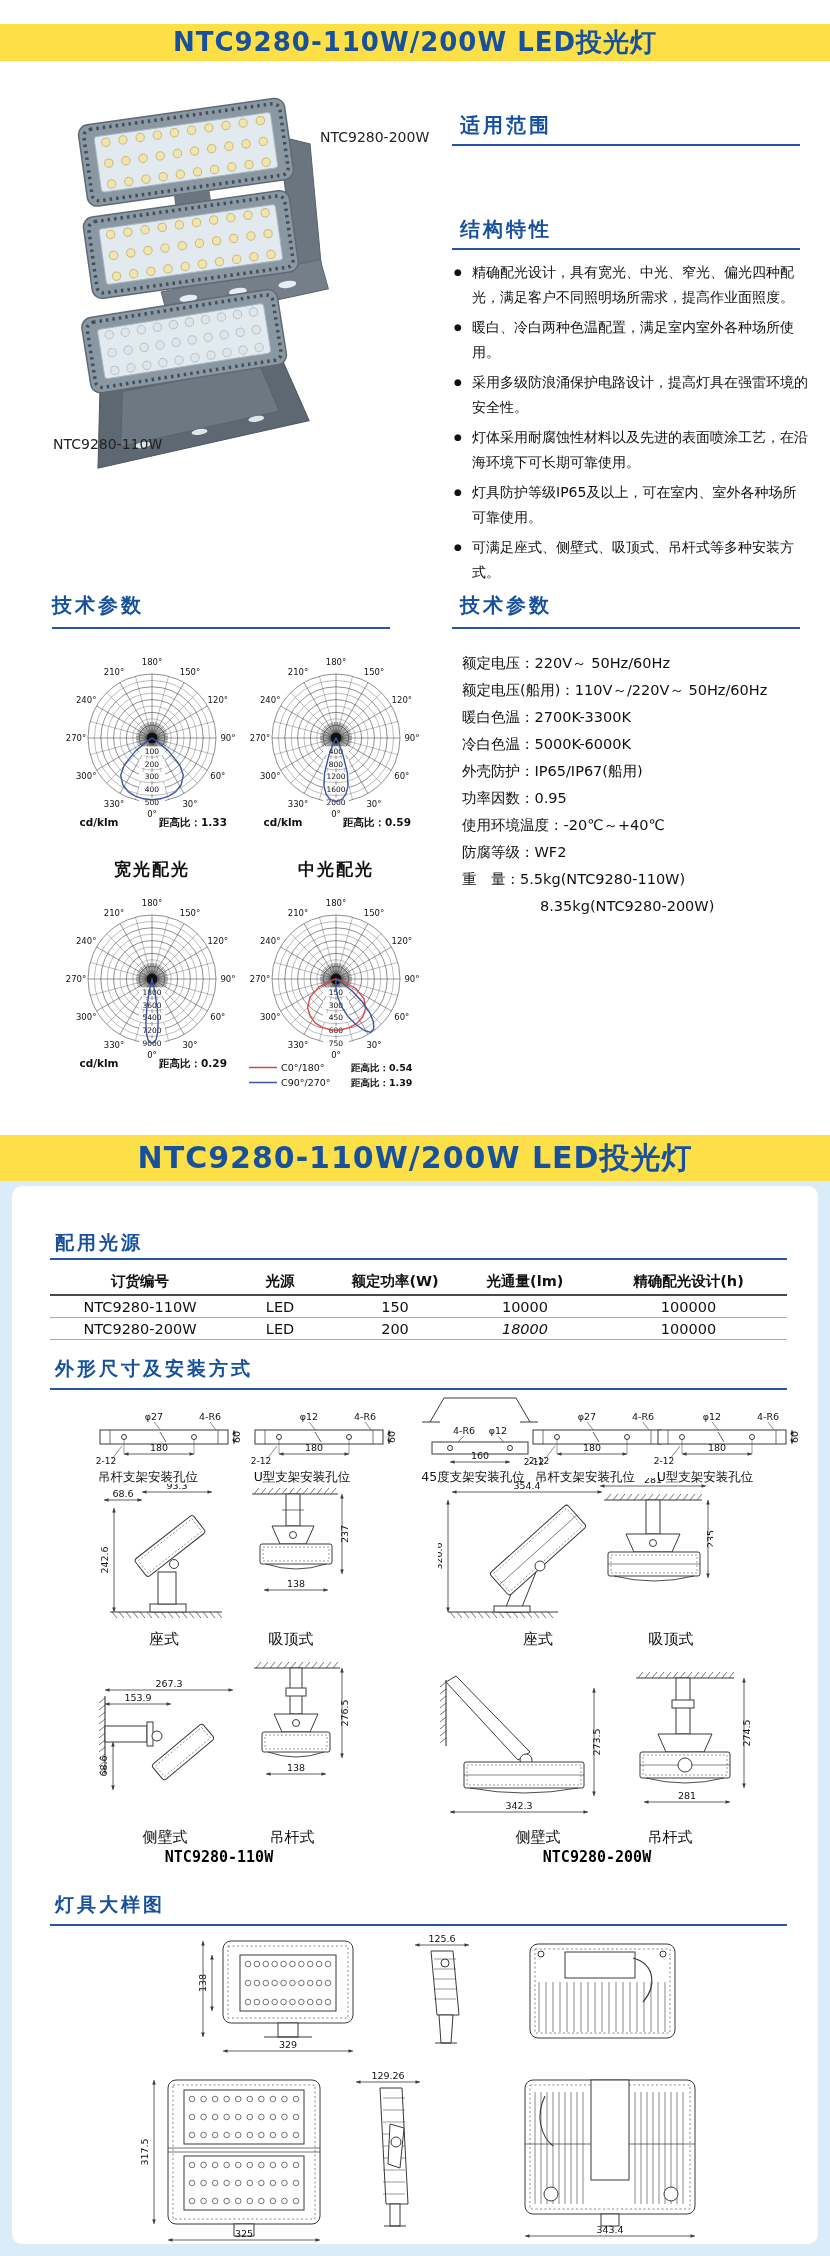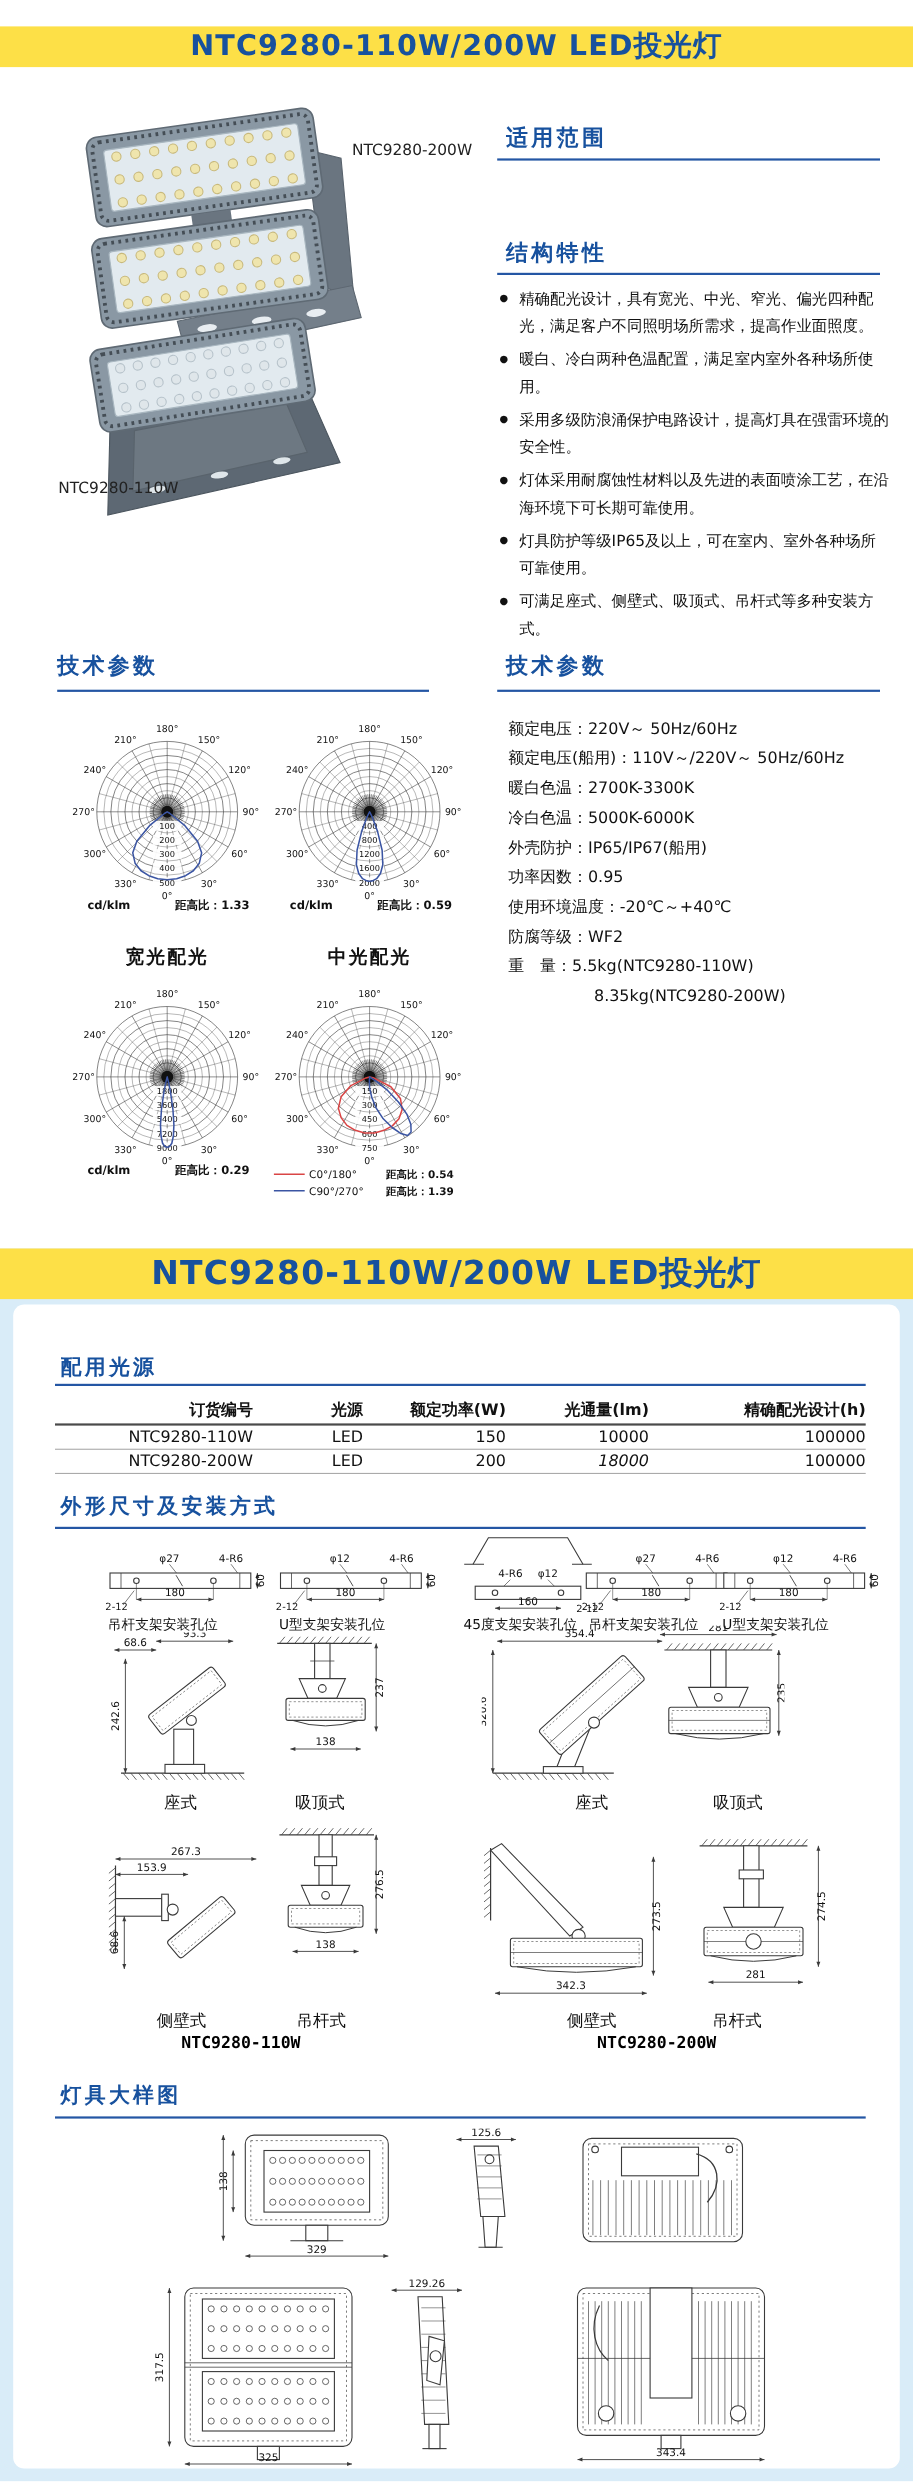--- a/index.html
+++ b/index.html
@@ -20,21 +20,21 @@
   .bullets li{position:relative;padding-left:20px;font-size:14px;line-height:25px;margin-bottom:5px;color:#111}
   .bullets li::before{content:"●";position:absolute;left:2px;top:0;font-size:9px;line-height:25px}
   .params{position:absolute;font-size:14.5px;color:#111}
   .params div{line-height:27px;white-space:nowrap}
   .params div.ind{padding-left:78px}
   .ctitle{position:absolute;font-size:17px;font-weight:bold;letter-spacing:2px;text-align:center;color:#111}
   .tblwrap{position:absolute;left:50px;top:1268px;width:737px;font-size:14.5px}
   .tr{display:flex;align-items:center}
   .tr.head{font-weight:bold;height:28px;border-bottom:2px solid #4a4a4a}
   .tr.row{height:22px;border-bottom:1px solid #aaa}
-  .tc{text-align:right}
+  .tc{text-align:center}
   .cap{position:absolute;width:130px;text-align:center;font-size:12.5px;color:#111;white-space:nowrap}
   .mcap{position:absolute;width:90px;text-align:center;font-size:15px;color:#111}
   .model{position:absolute;width:200px;text-align:center;font-weight:bold;font-size:15px;font-family:"DejaVu Sans Mono","Liberation Mono",monospace;color:#000}
 </style>
 </head>
 <body>
 
 <div class="canvas">
 
   <div class="banner b1"><span>NTC9280-110W/200W LED投光灯</span></div>

